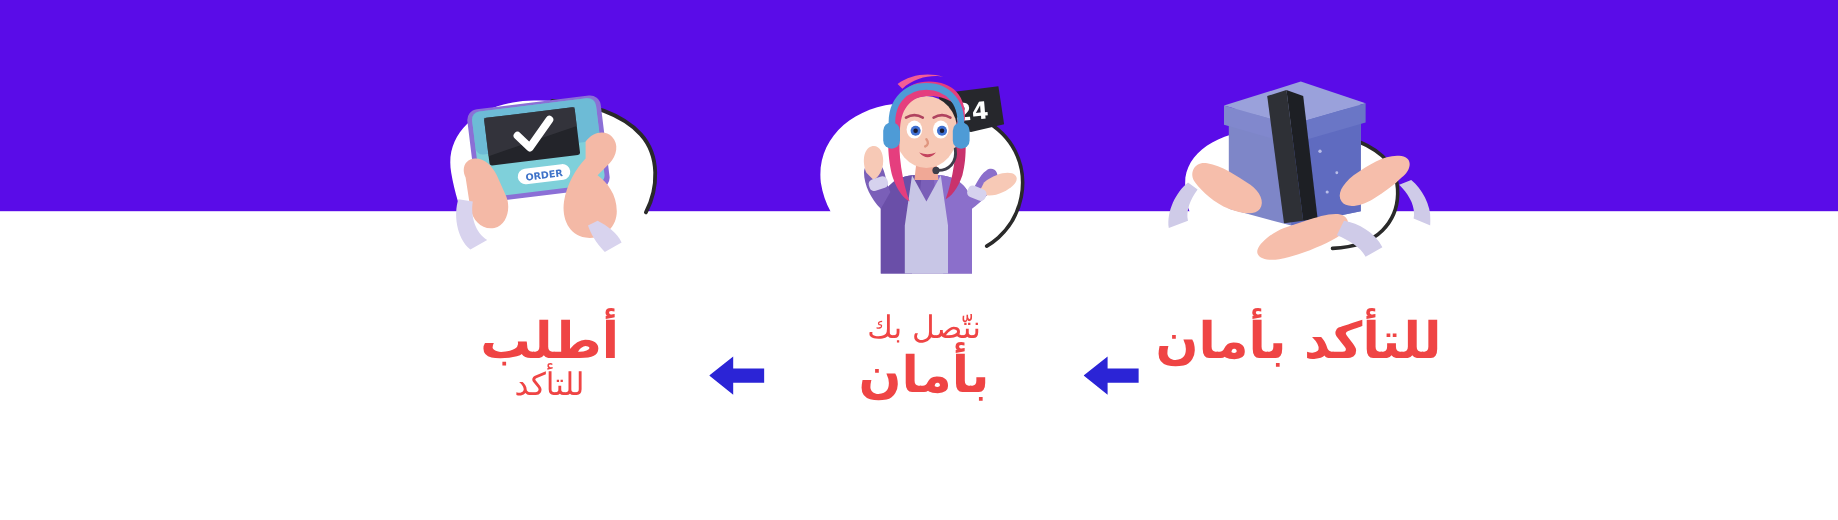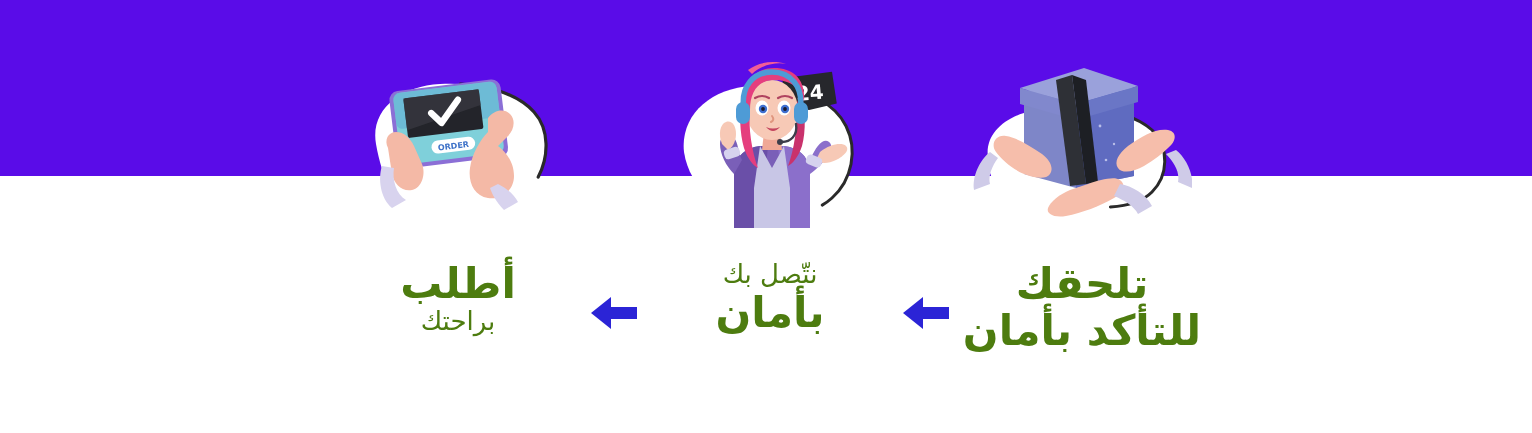--- a/index.html
+++ b/index.html
@@ -62,21 +62,21 @@
   .illus-wrap svg {
     display: block;
     width: 220px;
     height: 190px;
   }
 
   .step-caption {
     margin-top: 22px;
     text-align: center;
     direction: rtl;
-    color: #4d7c0f;
+    color: #ef4444;
     line-height: 1.12;
   }
 
   .cap-line {
     display: block;
     white-space: nowrap;
   }
 
   .cap-line.bold   { font-weight: 700; font-size: 42px; letter-spacing: -0.5px; }
   .cap-line.normal { font-weight: 400; font-size: 26px; letter-spacing: -0.5px; }
@@ -134,21 +134,21 @@
           <path d="M46 120 C44 132 48 146 58 152 L44 160 C32 150 30 130 34 118 Z" fill="#D8D3EE"></path>
 
           <path d="M140 70 C146 62 156 60 162 66 C168 72 166 82 160 88 L150 98
                    C158 104 166 114 166 128 C166 142 154 152 140 150 C126 148 120 134 122 120
                    C124 106 132 92 140 84 Z" fill="#F4B9A6"></path>
           <path d="M150 136 C158 140 166 146 170 154 L156 162 C148 154 144 146 142 140 Z" fill="#D8D3EE"></path>
         </svg>
       </div>
       <div class="step-caption">
         <span class="cap-line bold">أطلب</span>
-        <span class="cap-line normal">براحتك</span>
+        <span class="cap-line normal">للتأكد</span>
       </div>
     </div>
 
     <div class="arrow">
       <svg width="46" height="34" viewBox="0 0 46 34" xmlns="http://www.w3.org/2000/svg">
         <path d="M0 11 L26 11 L26 1 L46 17 L26 33 L26 23 L0 23 Z" fill="#2B24D6"></path>
       </svg>
     </div>
 
     <div class="step">
@@ -252,19 +252,18 @@
           <path d="M196 100 C204 94 206 84 196 82 C184 80 170 88 156 98 C146 106 142 114 146 120
                    C150 126 162 124 172 118 C182 112 190 106 196 100 Z" fill="#F6BEAB"></path>
           <path d="M194 106 C202 114 208 124 206 134 L220 140 C222 126 214 110 204 102 Z" fill="#CFCBE8"></path>
 
           <path d="M98 142 C88 146 78 154 76 160 C74 166 82 170 94 168 C110 165 128 158 142 150
                    C152 144 154 136 148 132 C142 128 128 132 116 136 Z" fill="#F6BEAB"></path>
           <path d="M142 148 C152 152 162 158 166 166 L180 158 C174 146 160 138 148 136 Z" fill="#CFCBE8"></path>
         </svg>
       </div>
       <div class="step-caption">
-        <span class="cap-line bold">تلحقك</span>
         <span class="cap-line bold">للتأكد بأمان</span>
       </div>
     </div>
 
   </div>
 </div>
 
 </body></html>

